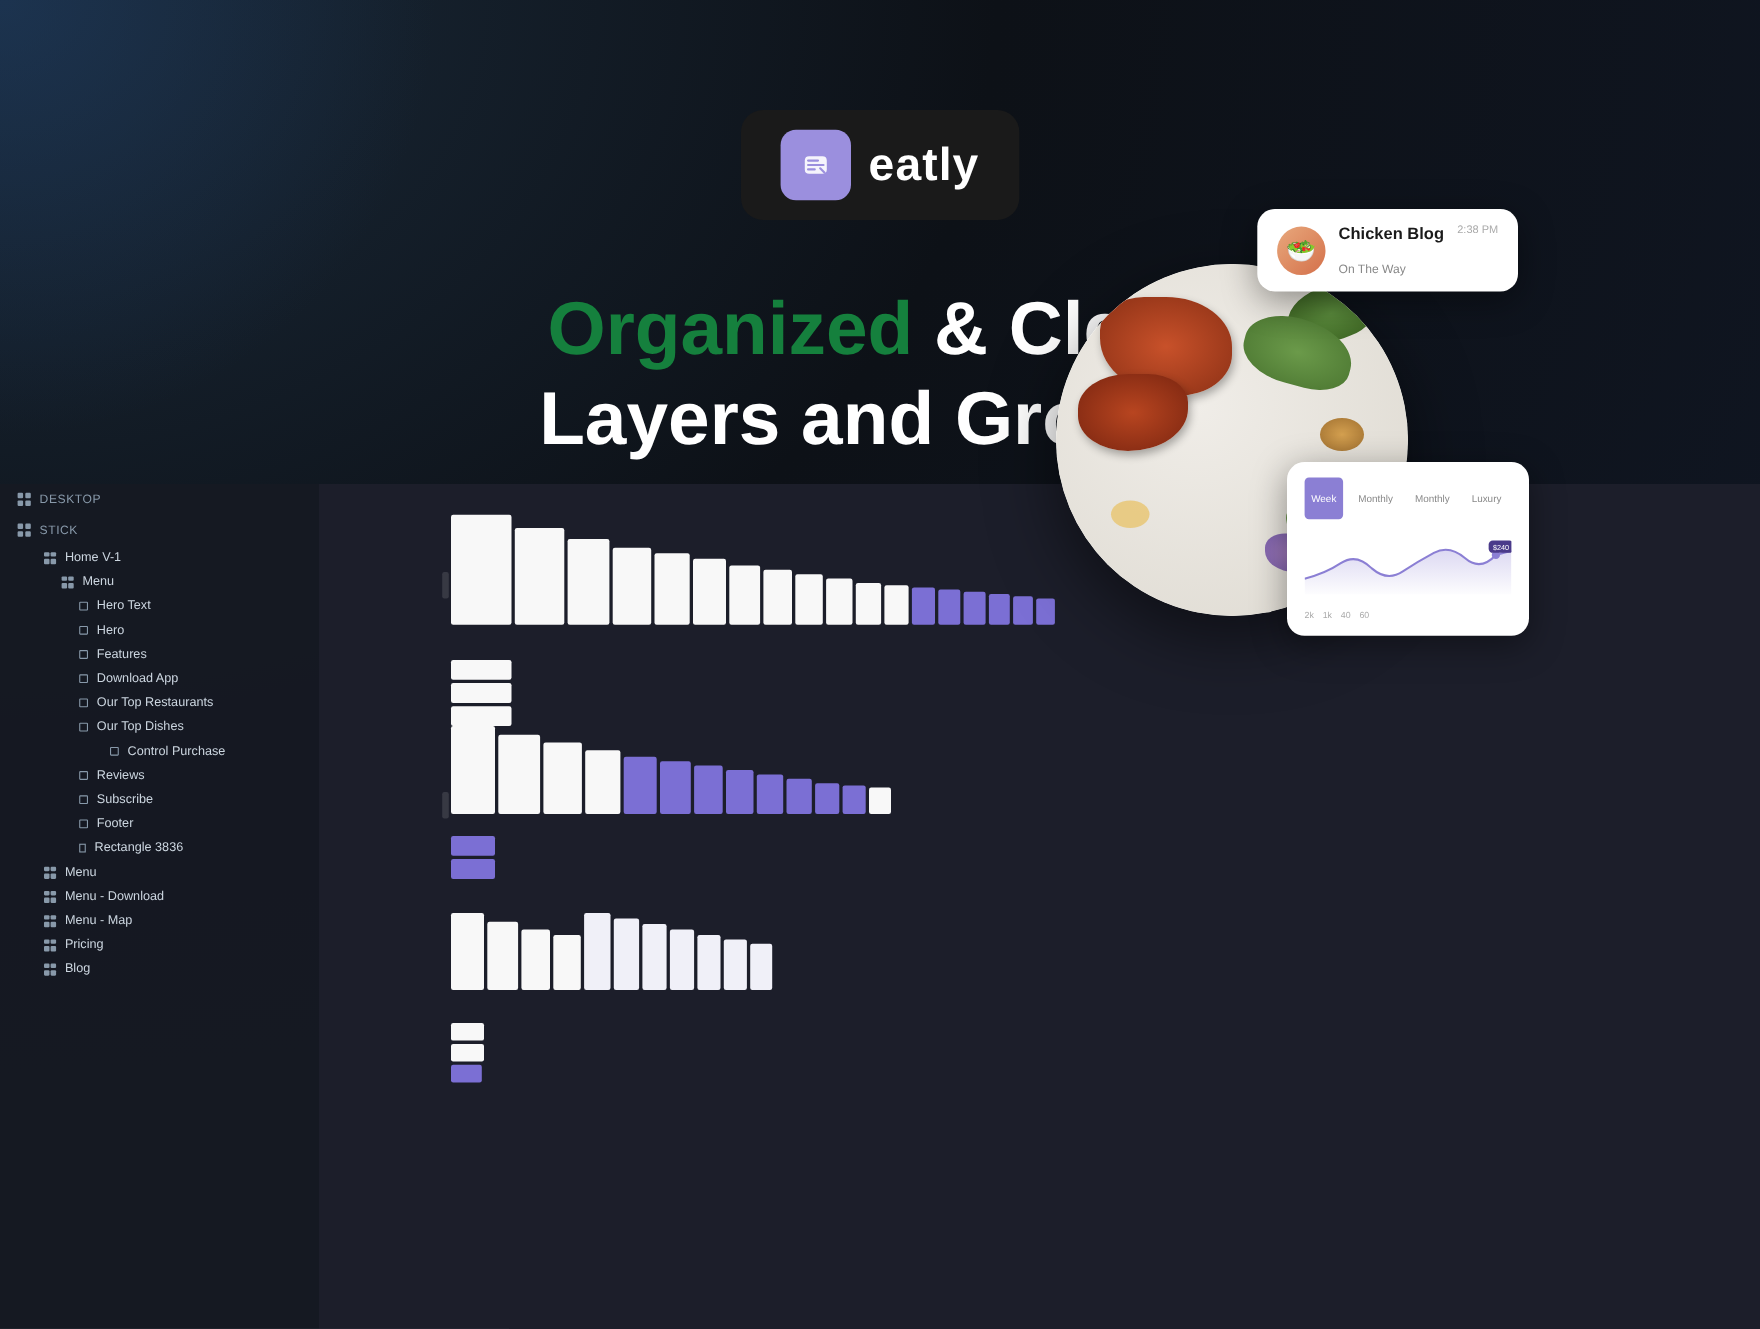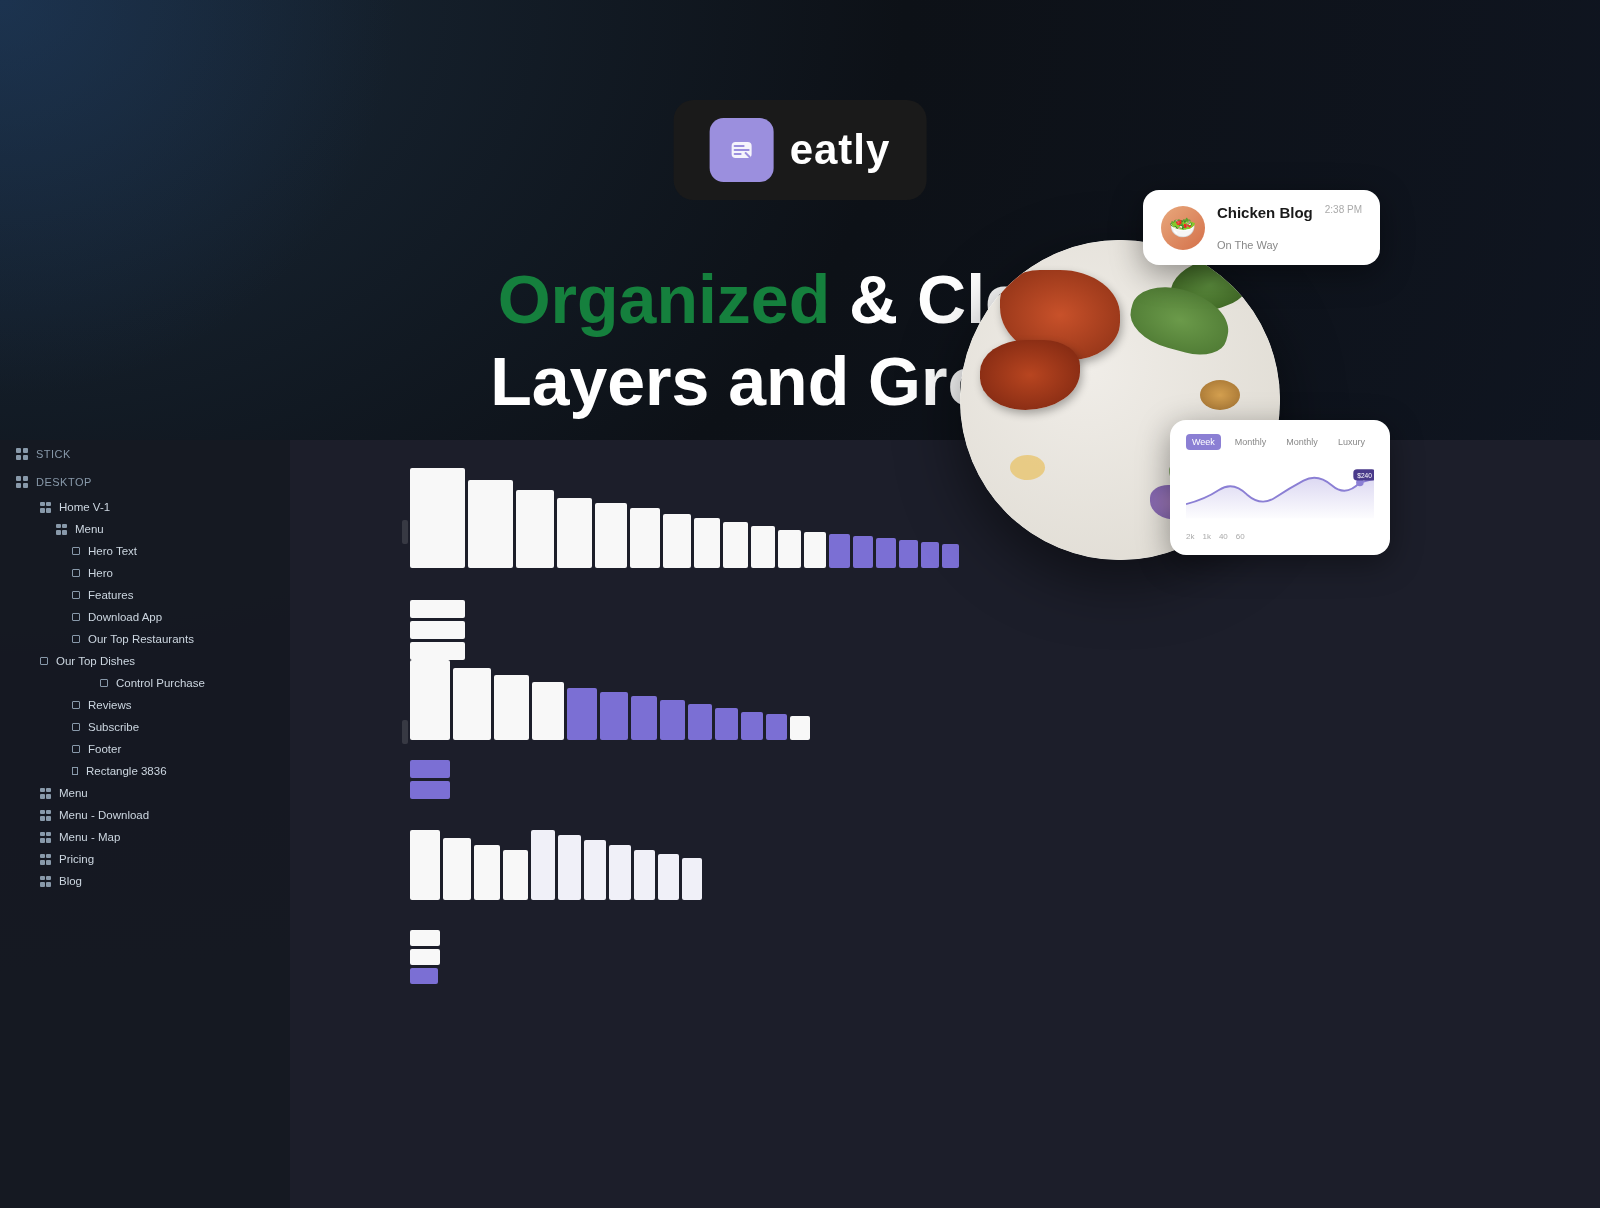--- a/index.html
+++ b/index.html
@@ -148,21 +148,21 @@
 
     .card-chart-tabs {
       display: flex;
       gap: 8px;
       margin-bottom: 10px;
     }
 
     .card-chart-tab {
       font-size: 9px;
       color: #888;
-      padding: 3px 6px;
+      padding: 14px 6px;
       border-radius: 4px;
     }
 
     .card-chart-tab.active {
       background: #8b7fd4;
       color: white;
     }
 
     .card-chart-svg {
       width: 100%;
@@ -443,31 +443,31 @@
 
 <div class="sidebar">
 
   <div class="sidebar-section-header">
     <span class="grid-icon">
       <span></span>
         <span></span>
         <span></span>
         <span></span>
     </span>
+    <span>DESKTOP</span>
+  </div>
+
+  <div class="sidebar-section-header">
+    <span class="grid-icon">
+      <span></span>
+        <span></span>
+        <span></span>
+        <span></span>
+    </span>
     <span>STICK</span>
-  </div>
-
-  <div class="sidebar-section-header">
-    <span class="grid-icon">
-      <span></span>
-        <span></span>
-        <span></span>
-        <span></span>
-    </span>
-    <span>DESKTOP</span>
   </div>
 
   <div class="sidebar-item sidebar-item-child">
     <span class="grid-icon">
         <span></span>
         <span></span>
         <span></span>
         <span></span>
       </span>
     <span>Home V-1</span>
@@ -501,21 +501,21 @@
   <div class="sidebar-item sidebar-item-child2" style="padding-left:72px">
     <span class="dot-icon" style="width:8px;height:8px;border:1px solid #8899aa;border-radius:1px;flex-shrink:0;"></span>
     <span>Download App</span>
   </div>
 
   <div class="sidebar-item sidebar-item-child2" style="padding-left:72px">
     <span class="dot-icon" style="width:8px;height:8px;border:1px solid #8899aa;border-radius:1px;flex-shrink:0;"></span>
     <span>Our Top Restaurants</span>
   </div>
 
-  <div class="sidebar-item sidebar-item-child2" style="padding-left:40px">
+  <div class="sidebar-item sidebar-item-child2" style="padding-left:72px">
     <span class="dot-icon" style="width:8px;height:8px;border:1px solid #8899aa;border-radius:1px;flex-shrink:0;"></span>
     <span>Our Top Dishes</span>
   </div>
 
   <div class="sidebar-item sidebar-item-child2" style="padding-left:100px">
     <span class="dot-icon" style="width:8px;height:8px;border:1px solid #8899aa;border-radius:1px;flex-shrink:0;"></span>
     <span>Control Purchase</span>
   </div>
 
   <div class="sidebar-item sidebar-item-child2" style="padding-left:72px">

